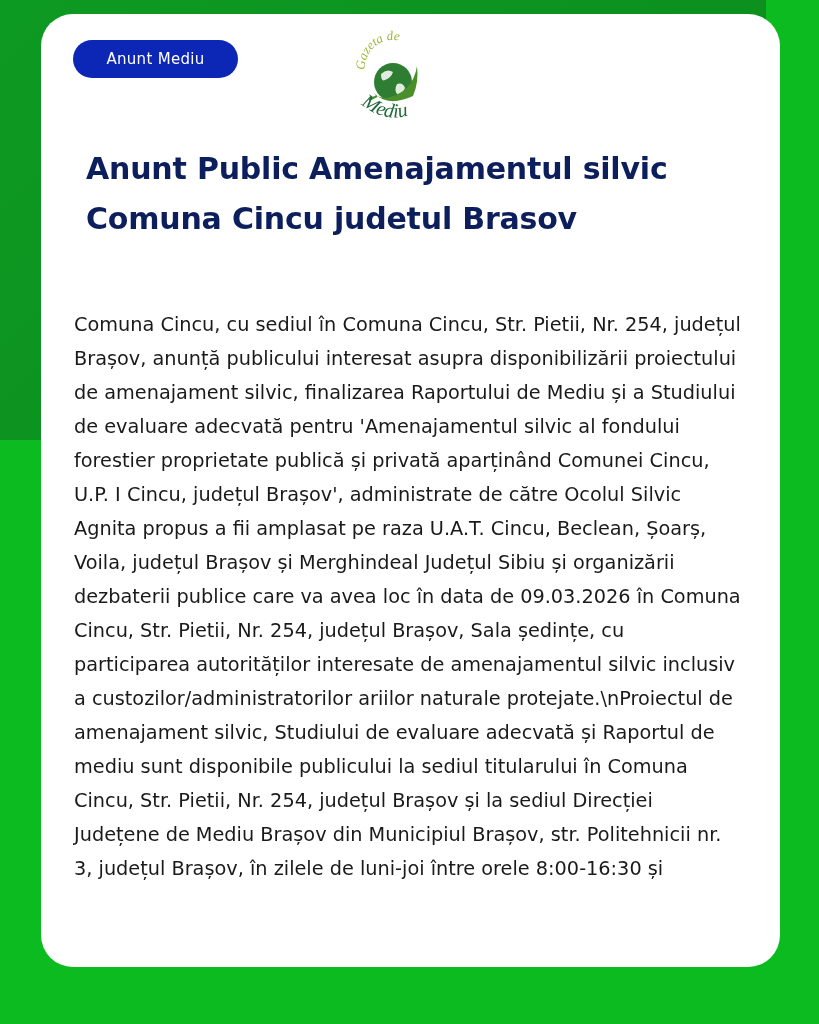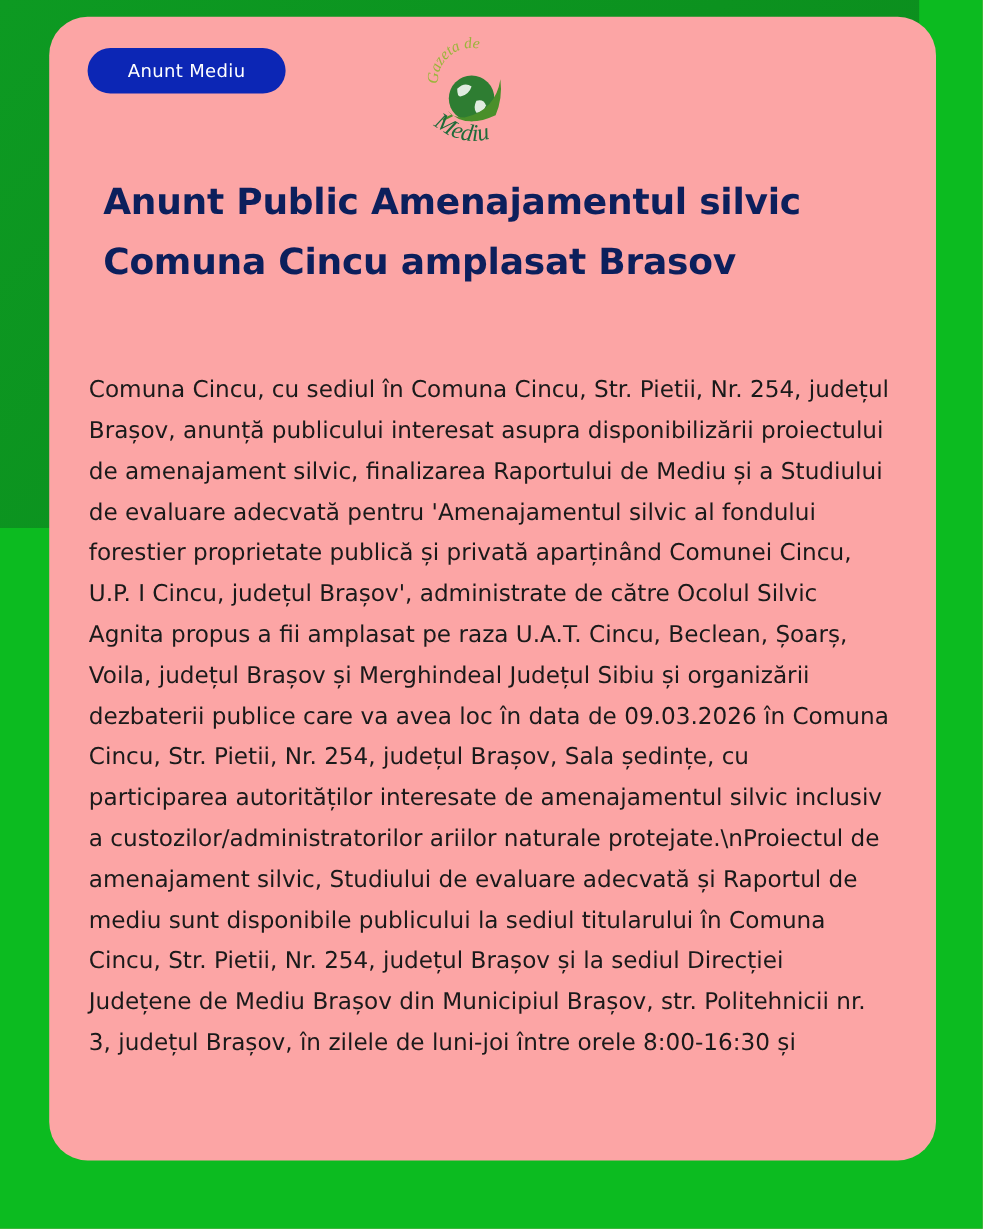--- a/index.html
+++ b/index.html
@@ -7,21 +7,21 @@
       width: 819px; height: 1024px; position: relative; overflow: hidden;
       background: #0cbb20;
       font-family: "DejaVu Sans", sans-serif;
     }
     .bg-dark {
       position: absolute; left: 0; top: 0; width: 766px; height: 440px;
       background: linear-gradient(135deg, #0d9a22 0%, #0b8a1c 100%);
     }
     .card {
       position: absolute; left: 41px; top: 14px; width: 739px; height: 953px;
-      background: #fca5a5; border-radius: 32px; overflow: hidden;
+      background: #ffffff; border-radius: 32px; overflow: hidden;
     }
     .badge {
       position: absolute; left: 32px; top: 26px; width: 165px; height: 38px;
       background: #0c26b5; color: #fff; border-radius: 19px;
       font-size: 15px; letter-spacing: 0.3px;
       display: flex; align-items: center; justify-content: center;
     }
     .logo {
       position: absolute; left: 306px; top: 12px; width: 92px; height: 108px;
     }
@@ -55,16 +55,16 @@
     <circle cx="46" cy="56" r="19" fill="#2e7d32"></circle>
     <path d="M34,48 q6,-6 12,-2 q-2,6 -8,8 q-4,2 -4,-6z" fill="#ffffff" opacity="0.85"></path>
     <path d="M50,58 q6,-2 8,4 q-2,6 -8,6 q-3,-4 0,-10z" fill="#ffffff" opacity="0.85"></path>
     <path d="M26,66 Q40,82 66,70 Q72,56 70,40 Q66,66 40,72 Q30,72 26,66z" fill="#4a8f2a"></path>
     <path d="M22,74 q4,-2 8,-4" stroke="#4a8f2a" stroke-width="2" fill="none"></path>
     <text font-family="Liberation Serif, serif" font-style="italic" font-size="20" fill="#1f6b3a">
       <textPath href="#arcBot">Mediu</textPath>
     </text>
   </svg>
 
-  <h1 class="title">Anunt Public Amenajamentul silvic Comuna Cincu amplasat Brasov</h1>
+  <h1 class="title">Anunt Public Amenajamentul silvic Comuna Cincu judetul Brasov</h1>
 
   <p class="body-text">Comuna Cincu, cu sediul în Comuna Cincu, Str. Pietii, Nr. 254, județul Brașov, anunță publicului interesat asupra disponibilizării proiectului de amenajament silvic, finalizarea Raportului de Mediu și a Studiului de evaluare adecvată pentru 'Amenajamentul silvic al fondului forestier proprietate publică și privată aparținând Comunei Cincu, U.P. I Cincu, județul Brașov', administrate de către Ocolul Silvic Agnita propus a fii amplasat pe raza U.A.T. Cincu, Beclean, Șoarș, Voila, județul Brașov și Merghindeal Județul Sibiu și organizării dezbaterii publice care va avea loc în data de 09.03.2026 în Comuna Cincu, Str. Pietii, Nr. 254, județul Brașov, Sala ședințe, cu participarea autorităților interesate de amenajamentul silvic inclusiv a custozilor/administratorilor ariilor naturale protejate.\nProiectul de amenajament silvic, Studiului de evaluare adecvată și Raportul de mediu sunt disponibile publicului la sediul titularului în Comuna Cincu, Str. Pietii, Nr. 254, județul Brașov și la sediul Direcției Județene de Mediu Brașov din Municipiul Brașov, str. Politehnicii nr. 3, județul Brașov, în zilele de luni-joi între orele 8:00-16:30 și</p>
 </div>
 
 </body></html>

